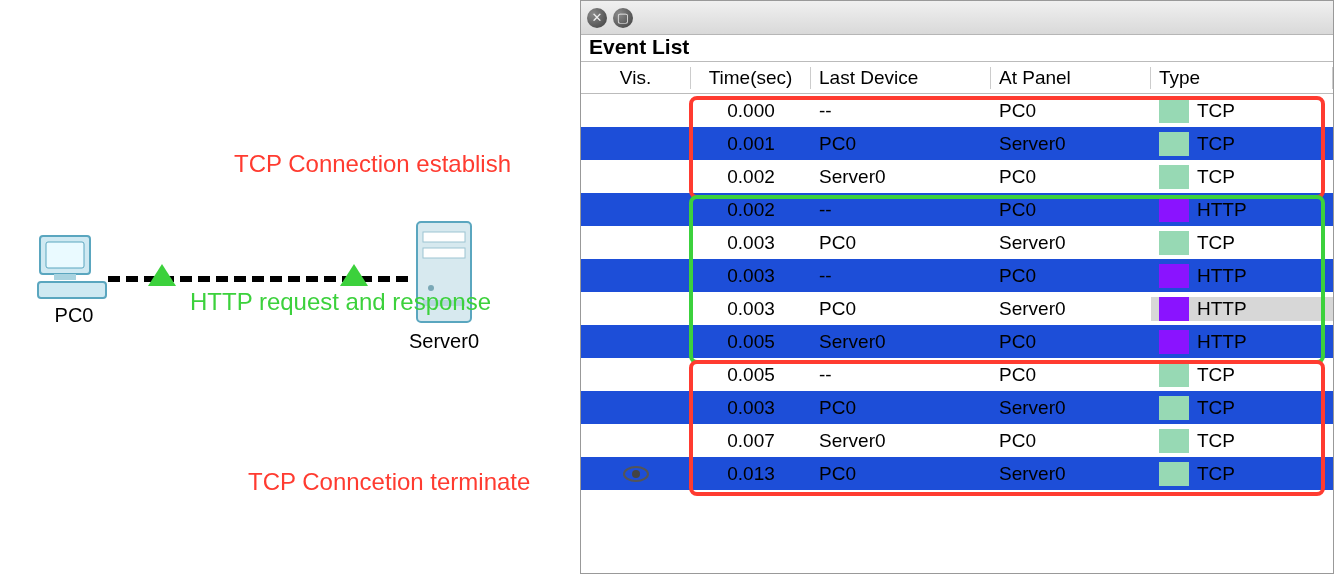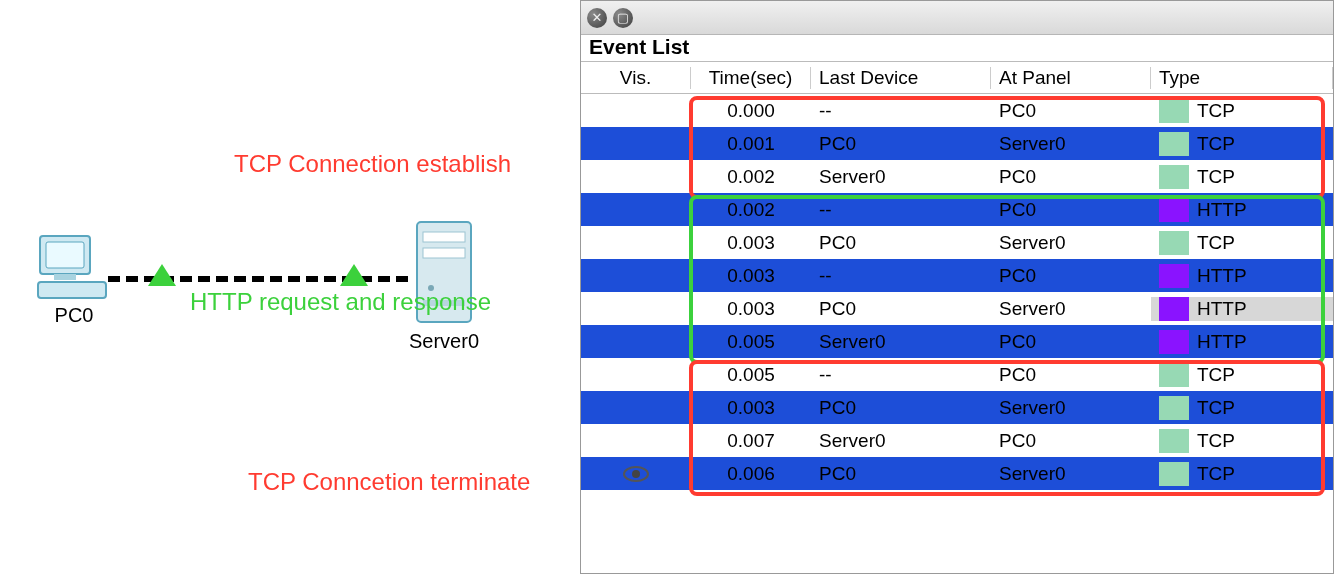--- a/index.html
+++ b/index.html
@@ -228,21 +228,21 @@
         </div>
         <div class="grid-row odd">
           <div class="cell c-vis">
             <span class="eye">
               <svg width="26" height="18" viewBox="0 0 26 18">
                 <ellipse cx="13" cy="9" rx="12" ry="7" fill="none" stroke="#555" stroke-width="2"></ellipse>
                 <circle cx="13" cy="9" r="4" fill="#444"></circle>
               </svg>
             </span>
           </div>
-          <div class="cell c-time">0.006</div>
+          <div class="cell c-time">0.013</div>
           <div class="cell c-last">PC0</div>
           <div class="cell c-at">Server0</div>
           <div class="cell c-type type-cell">
             <span class="type-swatch sw-green"></span>
             <span>TCP</span>
           </div>
         </div>
       </div>
   </div>
 

